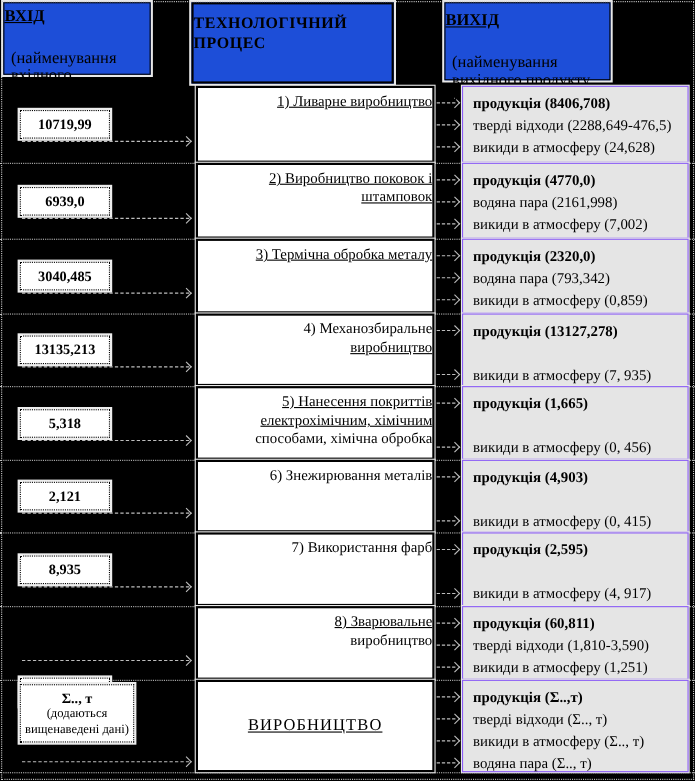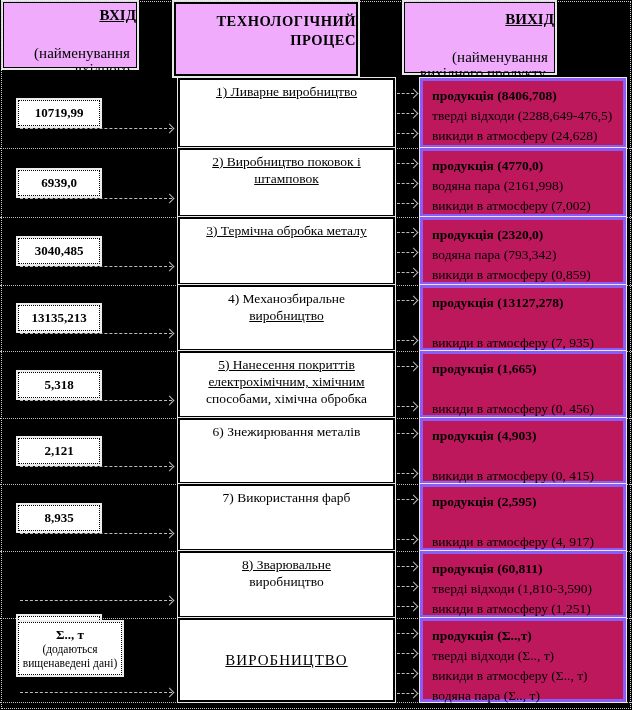--- a/index.html
+++ b/index.html
@@ -9,23 +9,23 @@
     background:#000;
     font-family:"Liberation Serif","DejaVu Serif",serif;
     color:#000;
     overflow:hidden;
   }
   .canvas .outer-dotted{
     position:absolute;inset:1px;border:1px dotted #cfcfcf;
     pointer-events:none;z-index:6;
   }
   .hbox{
-    position:absolute;top:2px;background:#f0abfc;border:1px solid #000;
+    position:absolute;top:2px;background:#1d4ed8;border:1px solid #000;
     box-shadow:0 0 0 2px #e8e8e8;
-    text-align:right;z-index:2;
+    text-align:left;z-index:2;
   }
   .hbox.input-h{left:3px;width:132px;height:61px;padding-top:3px;}
   .hbox.process-h{left:174px;width:180px;height:62px;border-width:2px;padding-top:8px;}
   .hbox.output-h{left:404px;width:149px;height:62px;padding-top:7px;}
   .h-title{font-weight:bold;font-size:15px;text-decoration:underline;line-height:19px;}
   .h-title.no-u{text-decoration:none;font-size:14.5px;letter-spacing:.5px;}
   .h-sub{font-size:15px;line-height:16px;padding:0 6px;margin-top:20px;}
   .rows{position:absolute;left:0;top:78px;width:632px;}
   .frow{position:relative;width:632px;}
   .row-sep{
@@ -47,25 +47,25 @@
     transform:rotate(45deg);z-index:1;
   }
   .pbox{
     position:absolute;left:178px;width:213px;top:0;bottom:0;
     background:#fff;border:2px solid #000;box-shadow:0 0 0 1px #e8e8e8;
     z-index:2;text-align:center;
   }
   .pbox .ptxt{padding-top:3px;font-size:13.5px;line-height:17px;}
   .pbox.center{display:flex;align-items:center;justify-content:center;}
   .pbox.center .ptxt{padding-top:0;font-size:15px;letter-spacing:1px;}
-  .pline{display:block;}
+  .pline{display:block;text-align:right;}
   .pline.u{text-decoration:underline;}
   .obox{
     position:absolute;left:420px;width:206px;top:0;bottom:0;
-    background:#be185d;border:3px solid #8b5cf6;box-shadow:0 0 0 1px #e8e8e8;
+    background:#e5e5e5;border:1px solid #8b5cf6;box-shadow:0 0 0 1px #e8e8e8;
     z-index:2;padding:5px 0 0 9px;box-sizing:border-box;
   }
   .oline{font-size:13.5px;line-height:20px;min-height:20px;white-space:nowrap;}
   .oline.b{font-weight:bold;}
 </style>
 </head>
 <body>
 
 <div class="canvas">
   <div class="outer-dotted"></div>

